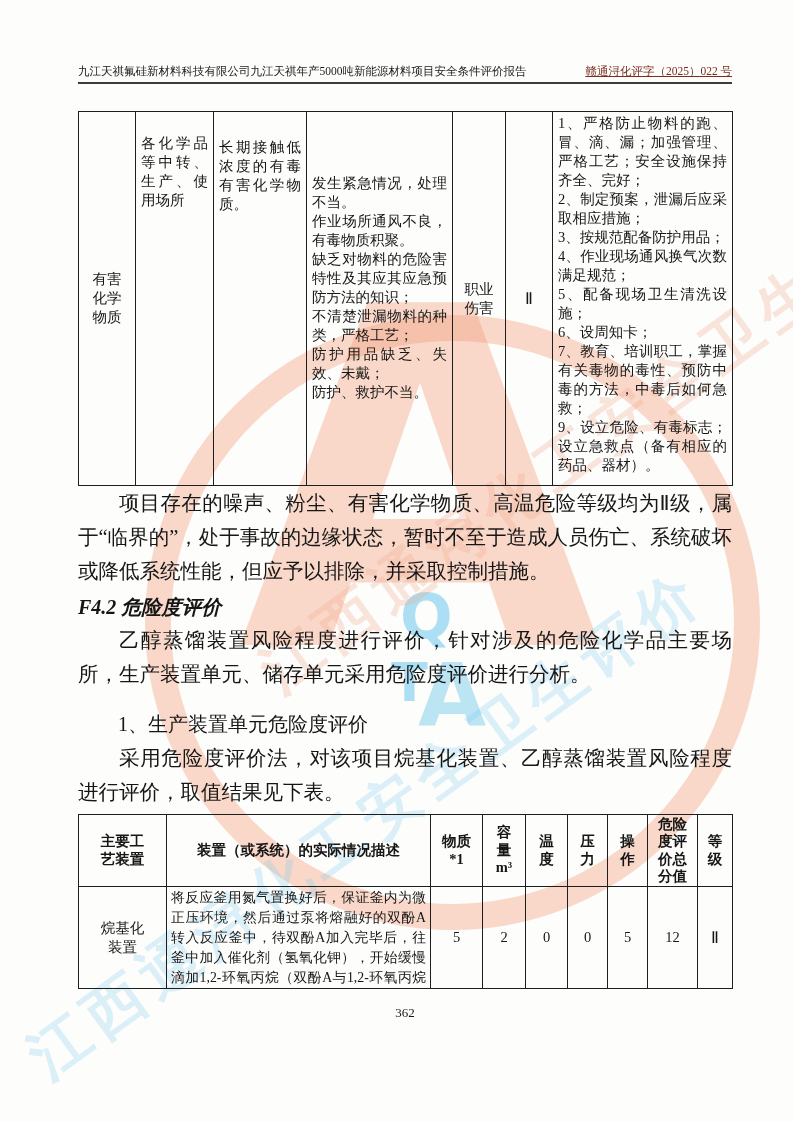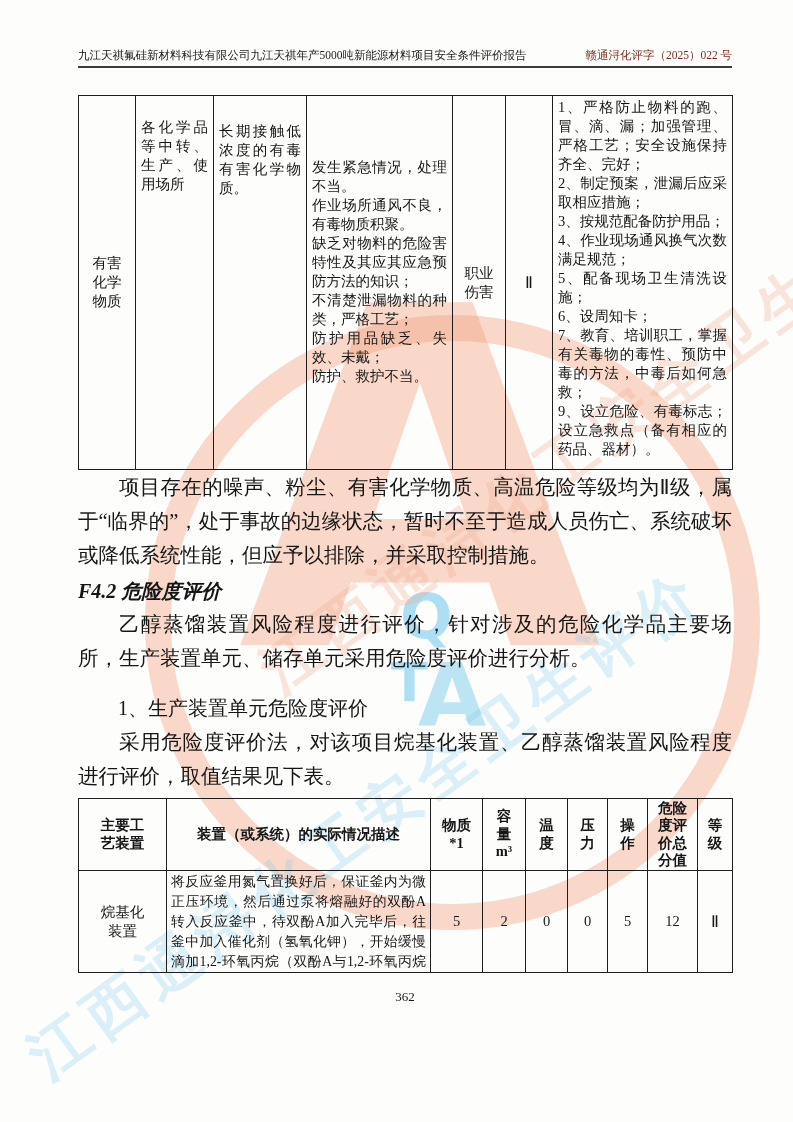--- a/index.html
+++ b/index.html
@@ -24,27 +24,27 @@
   .wm-q { left:400px; top:586px; font-size:62px; }
   .wm-t { left:391px; top:656px; font-size:54px; }
   .wm-a { left:418px; top:652px; font-size:88px; color:rgba(108,199,236,0.45); }
   .wm-strip {
     position:absolute; white-space:nowrap; font-weight:bold;
     letter-spacing:8px; transform-origin:left center; line-height:1;
   }
   .wm-strip-salmon { left:268px; top:648px; font-size:60px; transform:rotate(-36deg); color:rgba(242,166,134,0.28); }
   .wm-strip-blue   { left:36px;  top:1034px; font-size:60px; transform:rotate(-36deg); color:rgba(120,200,236,0.26); }
   
-  .content { position:absolute; left:78px; top:0; width:654px; z-index:2; }
+  .content { position:absolute; left:78px; top:16px; width:654px; z-index:2; }
   .doc-header {
     margin-top:48px; display:flex; justify-content:space-between; align-items:flex-end;
     border-bottom:2px solid #3c3c3c; padding-bottom:3px; font-size:11.5px; white-space:nowrap;
   }
   .doc-header .left { color:#1c1c1c; }
-  .doc-header .right { color:#7c2d1f; }
+  .doc-header .right { color:#7c2d1f;text-decoration:underline; }
   table { border-collapse:collapse; table-layout:fixed; width:654px; }
   th, td { border:1.8px solid #1e1e1e; }
   .pre { white-space:pre-line; }
   
   .t1 { margin-top:27px; font-size:14.5px; }
   .t1 th { font-weight:bold; text-align:center; height:49px; line-height:19px; }
   .t1 td { padding:10px 5px; line-height:19px; }
   .t1 .body-row { height:349px; }
   .mid { vertical-align:middle; text-align:center; }
   .top { vertical-align:top; }

